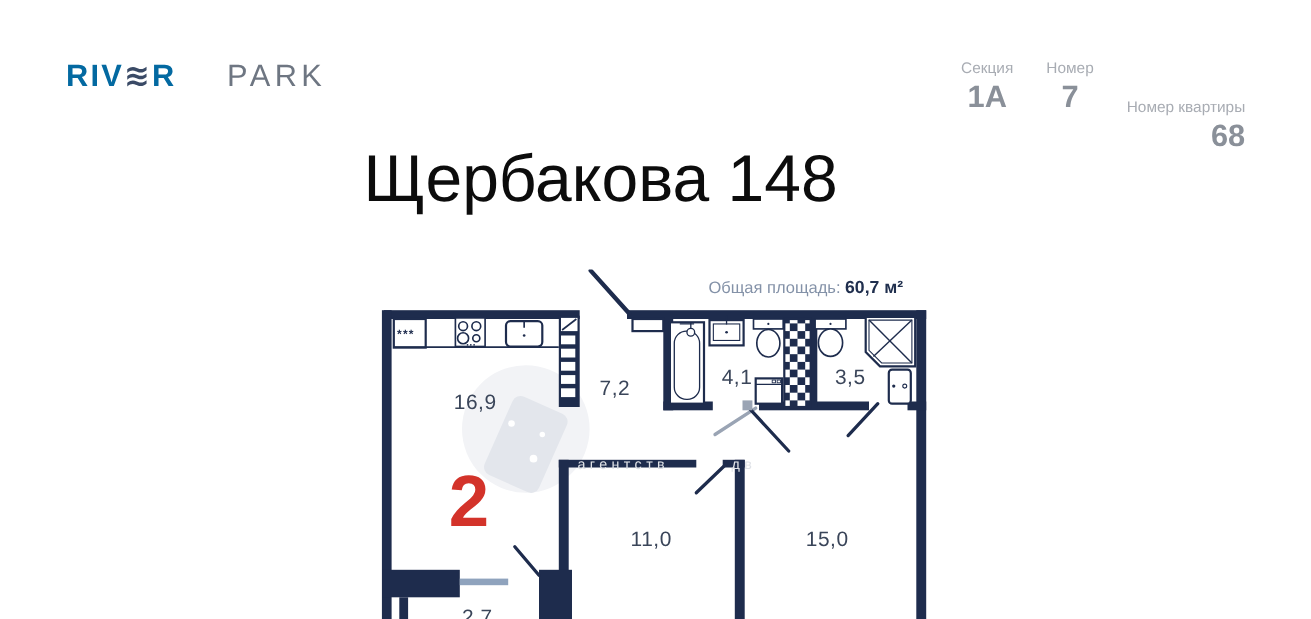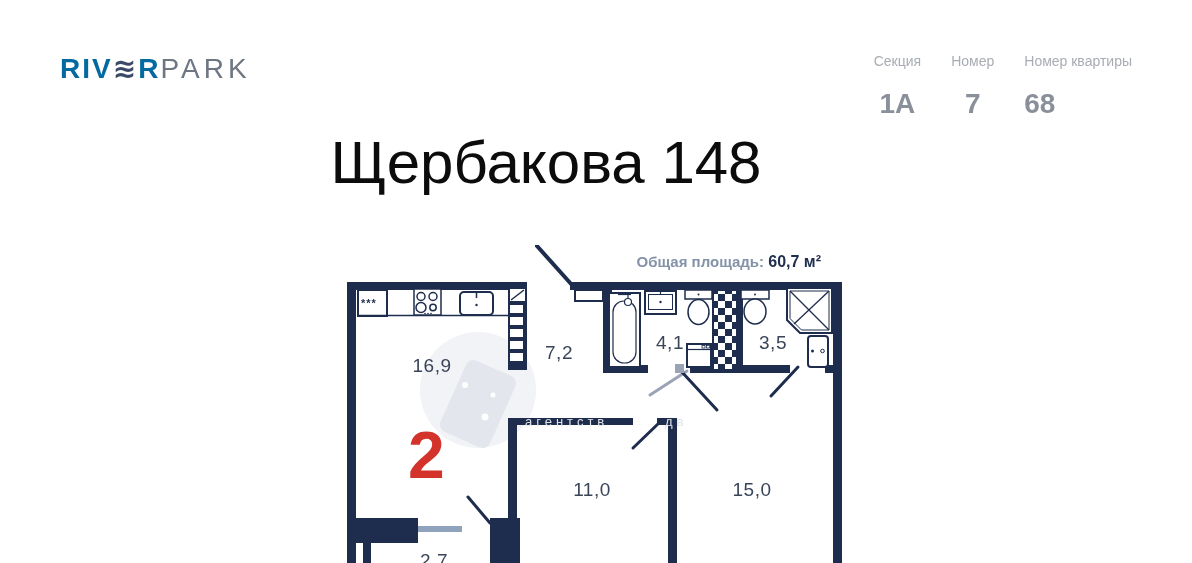--- a/index.html
+++ b/index.html
@@ -4,33 +4,33 @@
 <style>
   html,body{margin:0;padding:0;background:#fff;}
   #page{position:relative;width:1192px;height:563px;background:#ffffff;overflow:hidden;
         font-family:"Liberation Sans",sans-serif;}
 
   
   .logo{position:absolute;left:60px;top:52px;font-size:28px;line-height:34px;
         letter-spacing:2px;white-space:nowrap;}
   .logo .bold{font-weight:700;color:#0369a1;}
   .logo .wave{font-family:"DejaVu Sans",sans-serif;font-weight:700;color:#3a4a66;}
-  .logo .thin{font-weight:300;color:#6e7682;letter-spacing:4px;}
+  .logo .thin{font-weight:300;color:#6e7682;letter-spacing:4px;margin-left:46px;}
 
   .hdr-info{position:absolute;right:60px;top:53px;display:flex;gap:30px;}
-  .info-col{display:flex;flex-direction:column;text-align:center;gap:19px;}
-  .info-col.last{text-align:left;}
+  .info-col{display:flex;flex-direction:column;text-align:center;gap:3px;}
+  .info-col.last{text-align:right;margin-top:36px;}
   .info-label{font-size:14px;color:#a8acb3;}
   .info-value{font-size:28px;font-weight:bold;color:#8a9099;}
 
   .page-title{position:absolute;left:0;top:128px;width:1092px;text-align:center;
         font-size:60px;color:#0c0c0c;font-weight:400;letter-spacing:0;}
 
   .total-area{position:absolute;left:347px;top:253px;width:474px;text-align:right;
-        font-size:15px;color:#8492a8;white-space:nowrap;font-weight:bold;}
+        font-size:15px;color:#8492a8;white-space:nowrap;}
   .total-area b{color:#202f4e;font-size:16px;}
 
   .plan-wrap{position:absolute;left:347px;top:245px;width:498px;height:318px;}
   svg{display:block;}
   svg text{font-family:"Liberation Sans",sans-serif;}
   .room-lbl{font-size:19px;fill:#3a4559;letter-spacing:0.5px;}
   .wm-txt{font-size:13px;fill:#dfe2e7;letter-spacing:4px;}
 </style>
 </head>
 <body>

